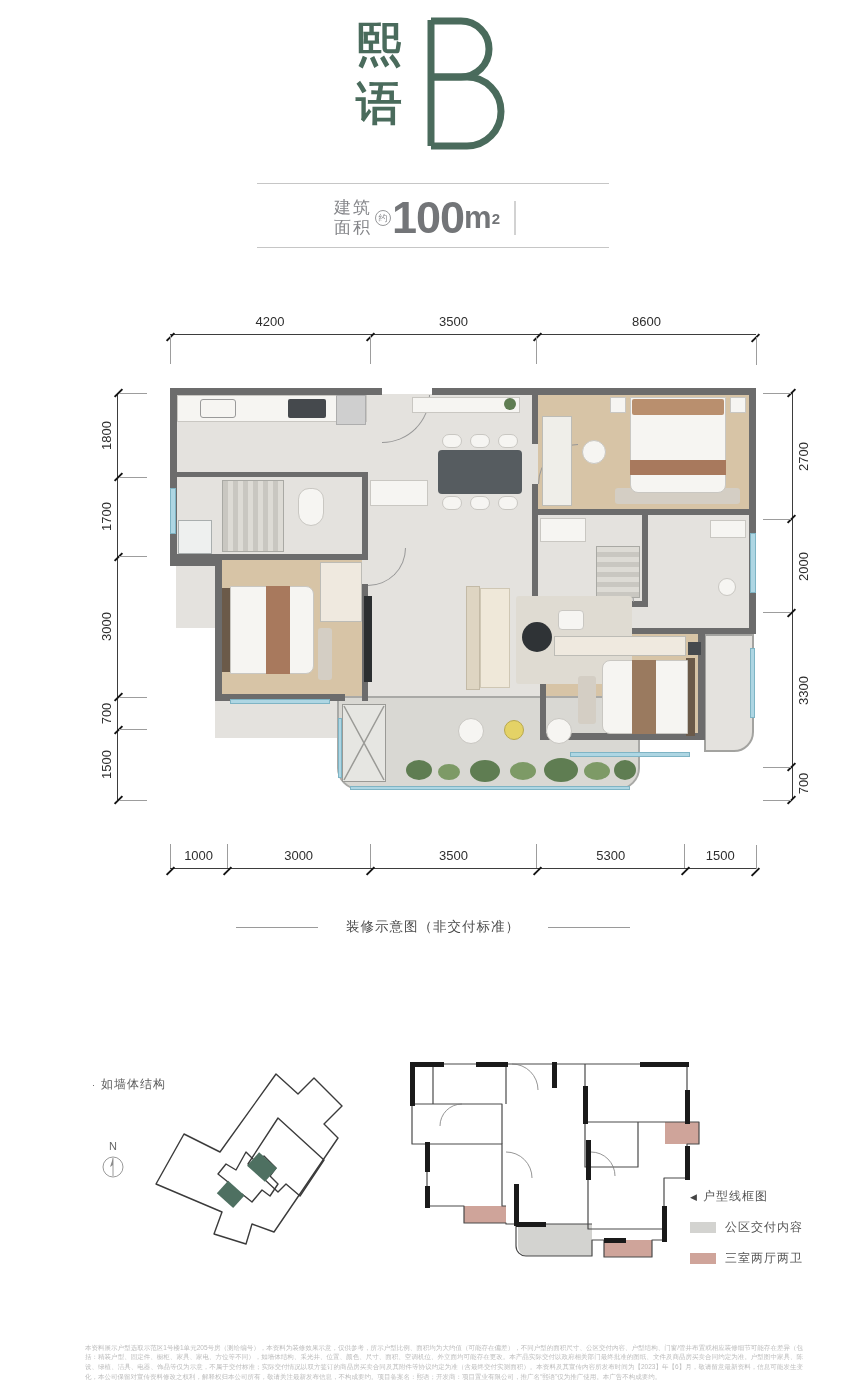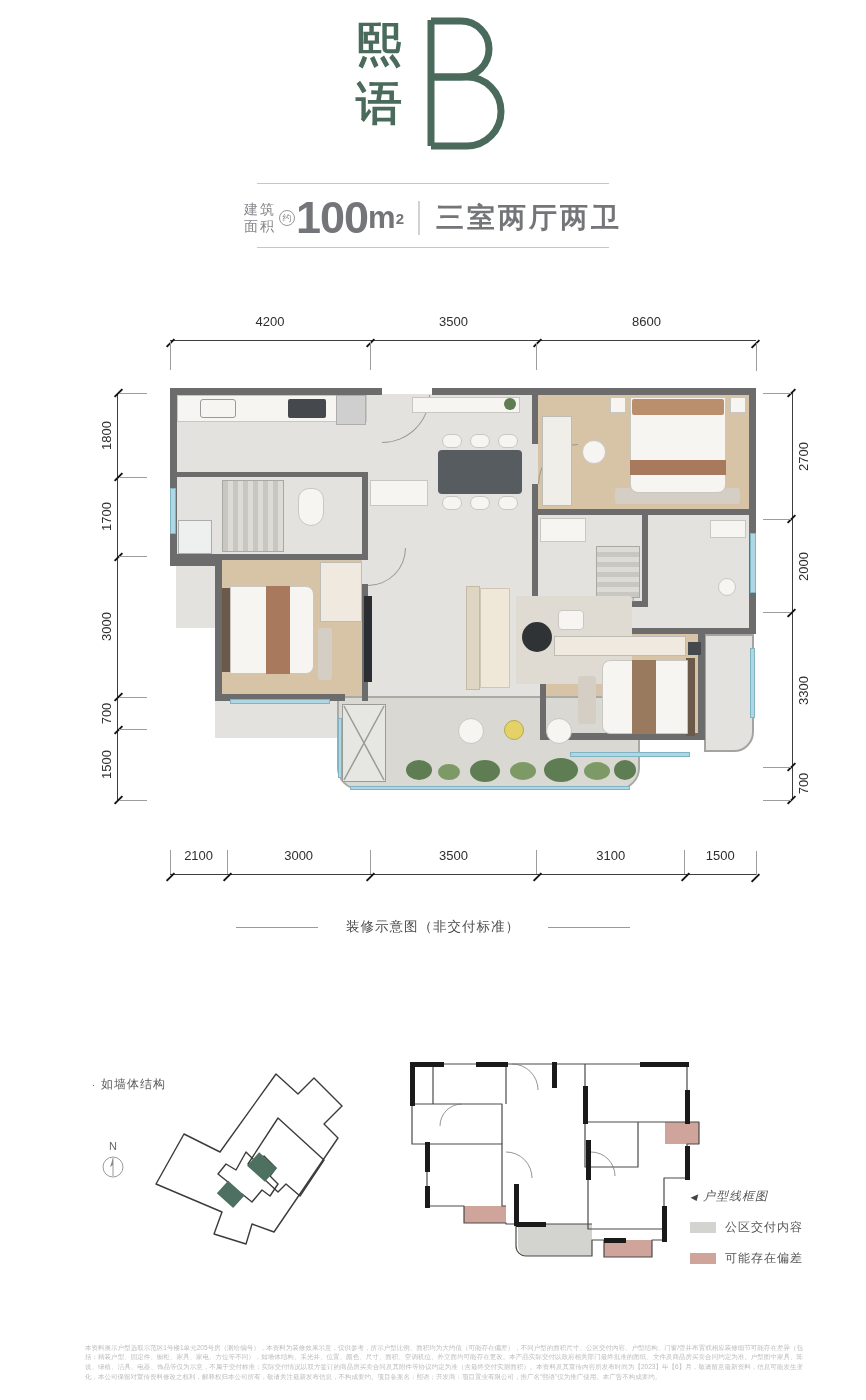--- a/index.html
+++ b/index.html
@@ -10,34 +10,34 @@
   
   .title-block{position:absolute;left:0;top:16px;width:100%;display:flex;justify-content:center;
                align-items:flex-start;gap:14px;}
   .title-cn{width:52px;font-family:"Liberation Serif",serif;font-weight:700;font-size:46px;
             line-height:1.28;color:#4a6b5c;text-align:center;letter-spacing:0;}
   .title-cn div{display:block;}
   .rule{position:absolute;left:50%;transform:translateX(-50%);width:352px;height:1px;background:#c6c6c6;}
   .rule.r1{top:183px}.rule.r2{top:247px}
   .area-row{position:absolute;top:192px;left:50%;transform:translateX(-50%);display:flex;
             align-items:center;height:52px;white-space:nowrap;}
-  .area-label{font-size:14px;color:#85868a;line-height:1.2;letter-spacing:2px;text-align:center;}
+  .area-label{font-size:17px;color:#85868a;line-height:1.2;letter-spacing:2px;text-align:center;}
   .approx-badge{width:16px;height:16px;border:1px solid #97989a;border-radius:50%;font-size:9px;
                 color:#85868a;display:flex;align-items:center;justify-content:center;margin:0 1px 0 3px;}
   .area-value{font-size:45px;color:#737578;font-weight:700;letter-spacing:-1px;}
   .area-unit{font-size:31px;color:#737578;font-weight:700;}
   .area-sup{font-size:15px;color:#737578;font-weight:700;vertical-align:super;line-height:1;}
   .area-div{width:2px;height:34px;background:#d2d2d2;margin:0 16px 0 14px;}
   .rooms-text{font-size:28px;color:#737578;font-weight:700;letter-spacing:3px;}
 
   
   .plan-wrap{position:absolute;left:0;top:300px;width:866px;height:660px;}
   .dim-h{position:absolute;display:flex;}
   .dim-h .seg{position:relative;text-align:center;font-size:13px;color:#2e2e2e;
-              padding-bottom:11px;border-bottom:1px solid #3d3d3d;}
+              padding-bottom:5px;border-bottom:1px solid #3d3d3d;}
   .dim-h .seg::before{content:"";position:absolute;left:-5px;bottom:-4px;width:11px;height:2px;
               background:#141414;transform:rotate(-45deg);}
   .dim-h .tick-end{position:absolute;right:-5px;bottom:-4px;width:11px;height:2px;background:#141414;
               transform:rotate(-45deg);}
   .dim-top .seg::after{content:"";position:absolute;left:-0.5px;bottom:-30px;width:1px;height:28px;background:#9d9d9d;}
   .dim-top .ext-end{position:absolute;right:-0.5px;bottom:-30px;width:1px;height:28px;background:#9d9d9d;}
   .dim-bot .seg{padding-top:2px;}
   .dim-bot .seg::after{content:"";position:absolute;left:-0.5px;bottom:0;width:1px;height:24px;background:#9d9d9d;}
   .dim-bot .ext-end{position:absolute;right:-0.5px;bottom:0;width:1px;height:24px;background:#9d9d9d;}
   .dim-v{position:absolute;display:flex;flex-direction:column;width:22px;}
@@ -75,21 +75,21 @@
   .caption-row{position:absolute;left:0;top:618px;width:100%;display:flex;align-items:center;justify-content:center;gap:28px;}
   .cap-line{width:82px;height:1px;background:#9a9a9a;}
   .caption-text{font-size:13.5px;color:#4a4a4a;letter-spacing:1px;}
 
   
   .loc-label{position:absolute;left:92px;top:1076px;font-size:12px;color:#5a5a5a;letter-spacing:1px;}
   .loc-label .mk{font-size:9px;color:#5a5a5a;margin-right:5px;}
   .compass{position:absolute;left:100px;top:1140px;width:26px;text-align:center;}
   .compass .n{font-size:11px;color:#666;display:block;margin-bottom:2px;}
   .legend-block{position:absolute;left:690px;top:1188px;}
-  .wf-label{font-size:12px;color:#555;letter-spacing:1px;white-space:nowrap;font-style:italic;}
+  .wf-label{font-size:12px;color:#555;letter-spacing:1px;white-space:nowrap;}
   .wf-label .mk{font-size:9px;margin-right:5px;color:#444;}
   .legend-item{display:flex;align-items:center;margin-top:14px;}
   .legend-item:first-of-type{margin-top:34px;}
   .sw{width:26px;height:11px;margin-right:9px;}
   .sw.half{background:#d3d3d0;}
   .sw.excl{background:#cfa49a;}
   .legend-item span{font-size:12px;color:#555;letter-spacing:1px;white-space:nowrap;}
   .brand-row{position:absolute;left:0;top:1306px;width:100%;display:flex;align-items:center;justify-content:center;gap:20px;}
   .brand-line{width:190px;height:1px;background:#cfcfcf;}
   .brand-text{font-size:15px;color:#b7bbbb;letter-spacing:8px;white-space:nowrap;}
@@ -121,21 +121,20 @@
   <div class="area-row" data-interactable="false">
     <div class="area-label" data-interactable="false">
       <div data-interactable="false">建筑</div>
       <div data-interactable="false">面积</div>
     </div>
     <div class="approx-badge" data-interactable="false">约</div>
     <span class="area-value" data-interactable="false">100</span>
     <span class="area-unit" data-interactable="false">m</span>
     <span class="area-sup" data-interactable="false">2</span>
     <div class="area-div" data-interactable="false"></div>
-    <span class="rooms-text" data-interactable="false">三室两厅两卫</span>
   </div>
 
   <div class="rule r2" data-interactable="false"></div>
 
   <div class="plan-wrap" data-interactable="false">
 
     <div class="dim-h dim-top" style="left:170px;top:14px;width:586px;" data-interactable="false">
       <div class="seg" style="flex:4200" data-interactable="false">4200</div>
       <div class="seg" style="flex:3500" data-interactable="false">3500</div>
       <div class="seg" style="flex:4600" data-interactable="false">8600</div>
@@ -174,24 +173,24 @@
           <span>3300</span>
         </div>
       <div class="vseg" style="flex:700" data-interactable="false">
           <span>700</span>
         </div>
       <i class="vtick-end" data-interactable="false"></i>
       <i class="vext-end" data-interactable="false"></i>
     </div>
 
     <div class="dim-h dim-bot" style="left:170px;top:546px;width:586px;" data-interactable="false">
-      <div class="seg" style="flex:1200" data-interactable="false">2100</div>
+      <div class="seg" style="flex:1200" data-interactable="false">1000</div>
       <div class="seg" style="flex:3000" data-interactable="false">3000</div>
       <div class="seg" style="flex:3500" data-interactable="false">3500</div>
-      <div class="seg" style="flex:3100" data-interactable="false">3100</div>
+      <div class="seg" style="flex:3100" data-interactable="false">5300</div>
       <div class="seg" style="flex:1500" data-interactable="false">1500</div>
       <i class="tick-end" data-interactable="false"></i>
       <i class="ext-end" data-interactable="false"></i>
     </div>
 
     <div class="floorplan fp" data-interactable="false">
 
       <div class="floor-marble" style="left:6px;top:6px;width:574px;height:234px;" data-interactable="false"></div>
       <div class="floor-marble" style="left:45px;top:240px;width:535px;height:110px;" data-interactable="false"></div>
       <div class="floor-wood" style="left:368px;top:6px;width:212px;height:118px;" data-interactable="false"></div>
@@ -389,20 +388,20 @@
   <div class="legend-block" data-interactable="false">
     <div class="wf-label" data-interactable="false">
       <span class="mk" data-interactable="false">◀</span><span data-interactable="false">户型线框图</span>
     </div>
     <div class="legend-item" data-interactable="false">
       <i class="sw half" data-interactable="false"></i>
       <span data-interactable="false">公区交付内容</span>
     </div>
     <div class="legend-item" data-interactable="false">
       <i class="sw excl" data-interactable="false"></i>
-      <span data-interactable="false">可能存在偏差</span>
+      <span data-interactable="false">三室两厅两卫</span>
     </div>
   </div>
 
 
   <p class="disclaimer" data-interactable="false">本资料展示户型选取示范区1号楼1单元205号房（测绘编号），本资料为装修效果示意，仅供参考，所示户型比例、面积均为大约值（可能存在偏差），不同户型的面积尺寸、公区交付内容、户型结构、门窗/管井布置或相应装修细节可能存在差异（包括：精装户型、固定件、橱柜、家具、家电、方位等不同），如墙体结构、采光井、位置、颜色、尺寸、面积、空调机位、外立面均可能存在更改。本产品实际交付以政府相关部门最终批准的图纸、文件及商品房买卖合同约定为准。户型图中家具、陈设、绿植、洁具、电器、饰品等仅为示意，不属于交付标准；实际交付情况以双方签订的商品房买卖合同及其附件等协议约定为准（含最终交付实测面积）。本资料及其宣传内容所发布时间为【2023】年【6】月，敬请留意最新资料，信息可能发生变化，本公司保留对宣传资料修改之权利，解释权归本公司所有，敬请关注最新发布信息，不构成要约。项目备案名：熙语；开发商：项目置业有限公司，推广名“熙语”仅为推广使用。本广告不构成要约。</p>
 
 </div>
 
 </body></html>

